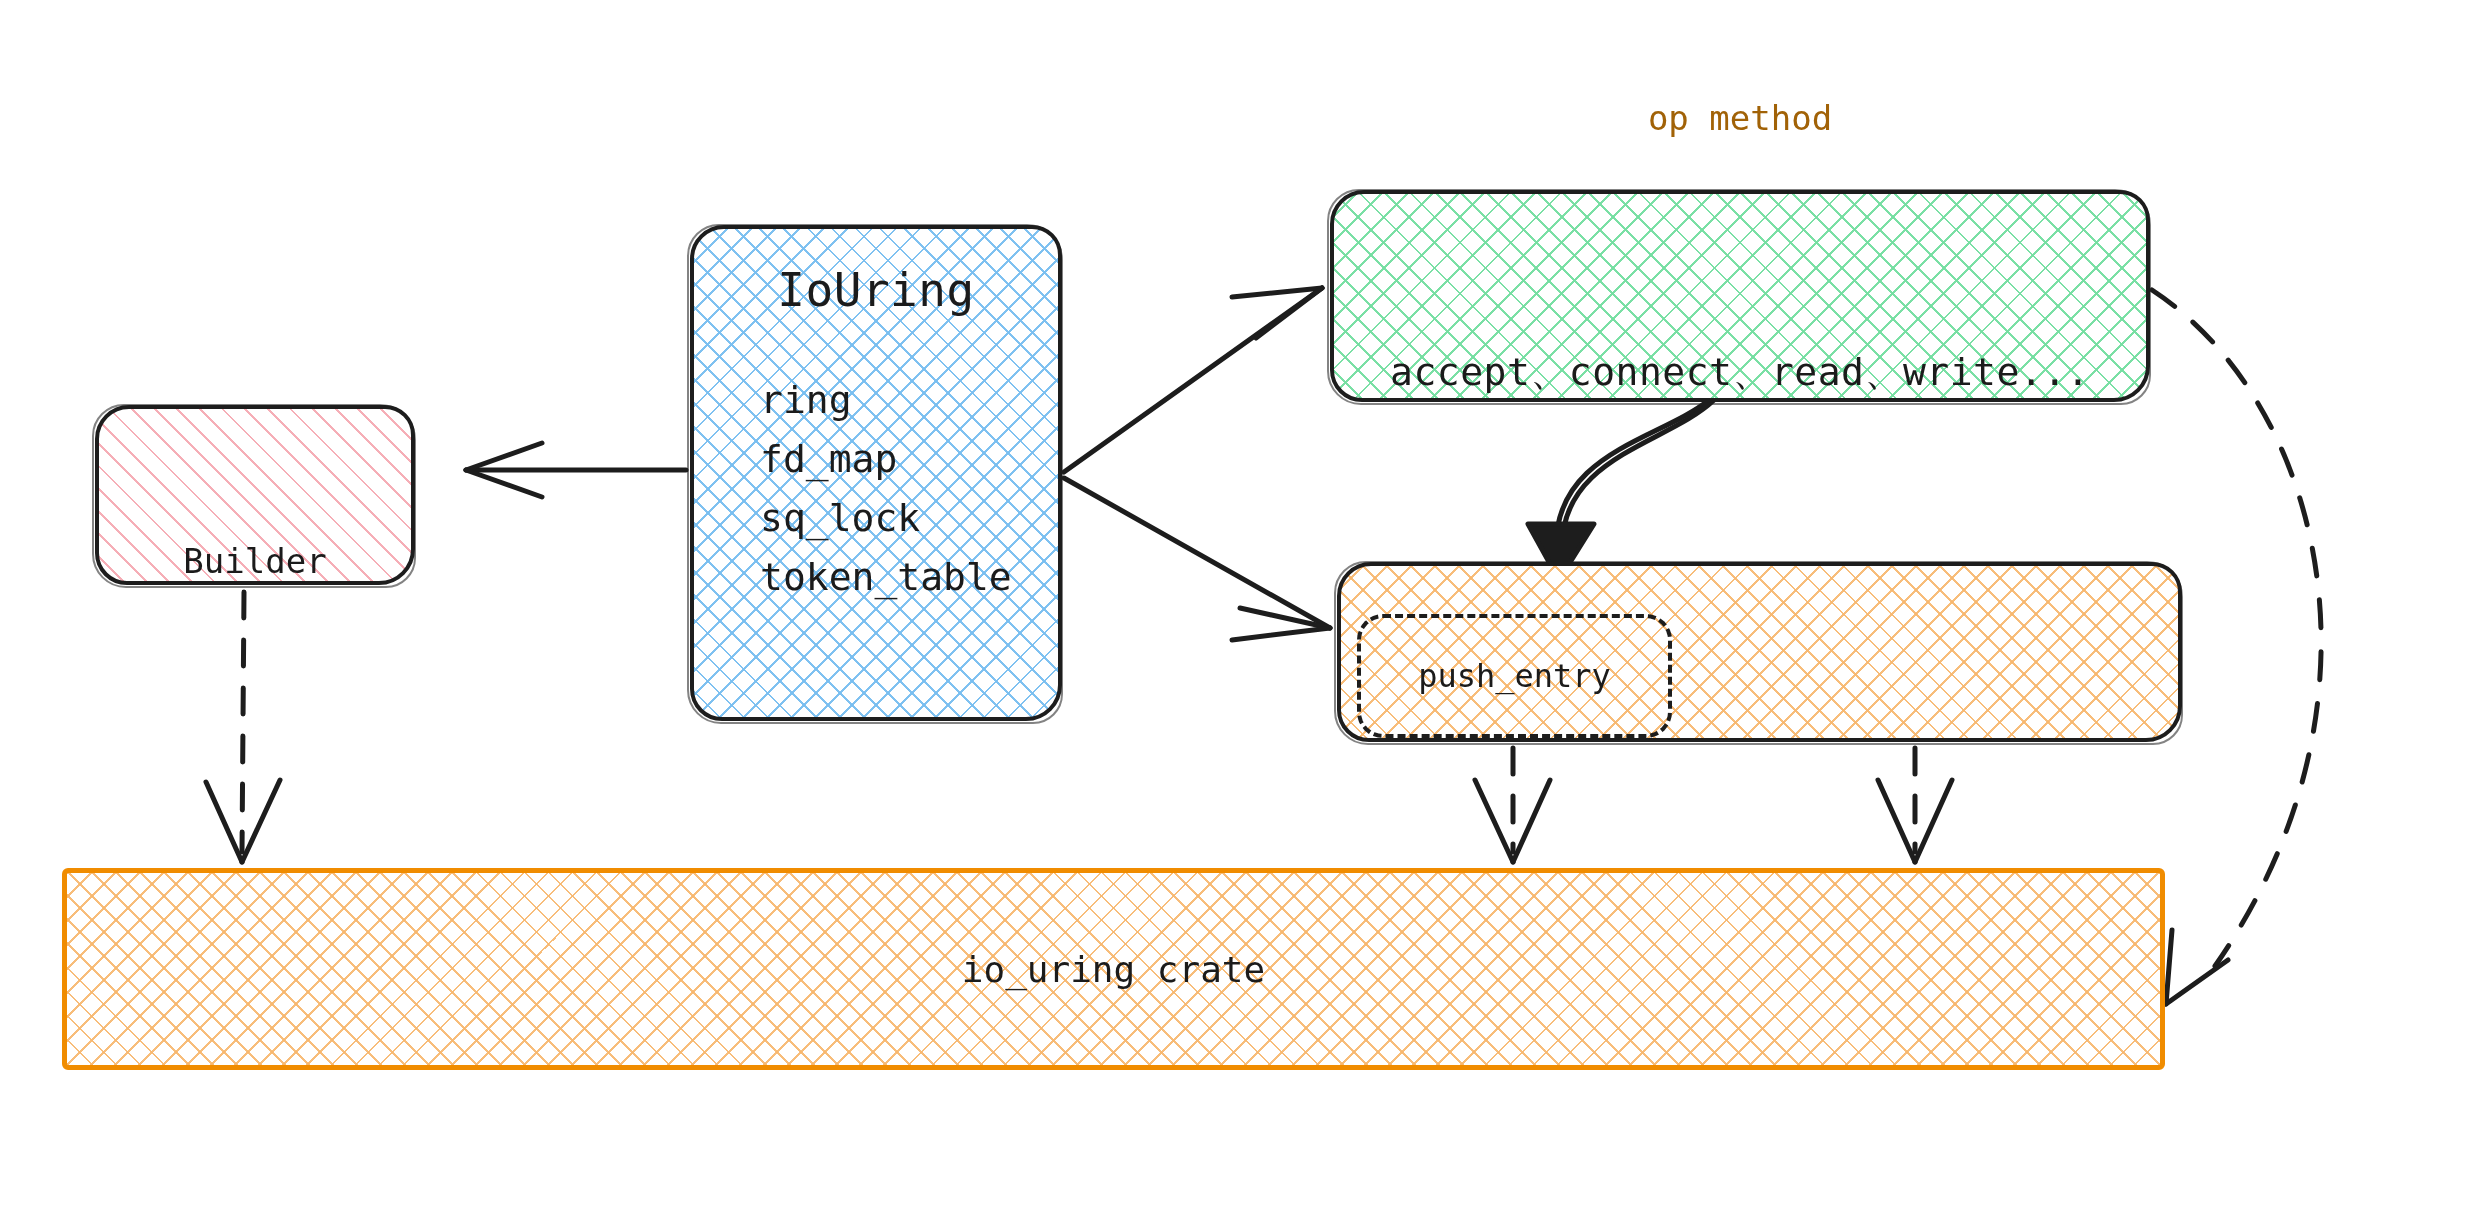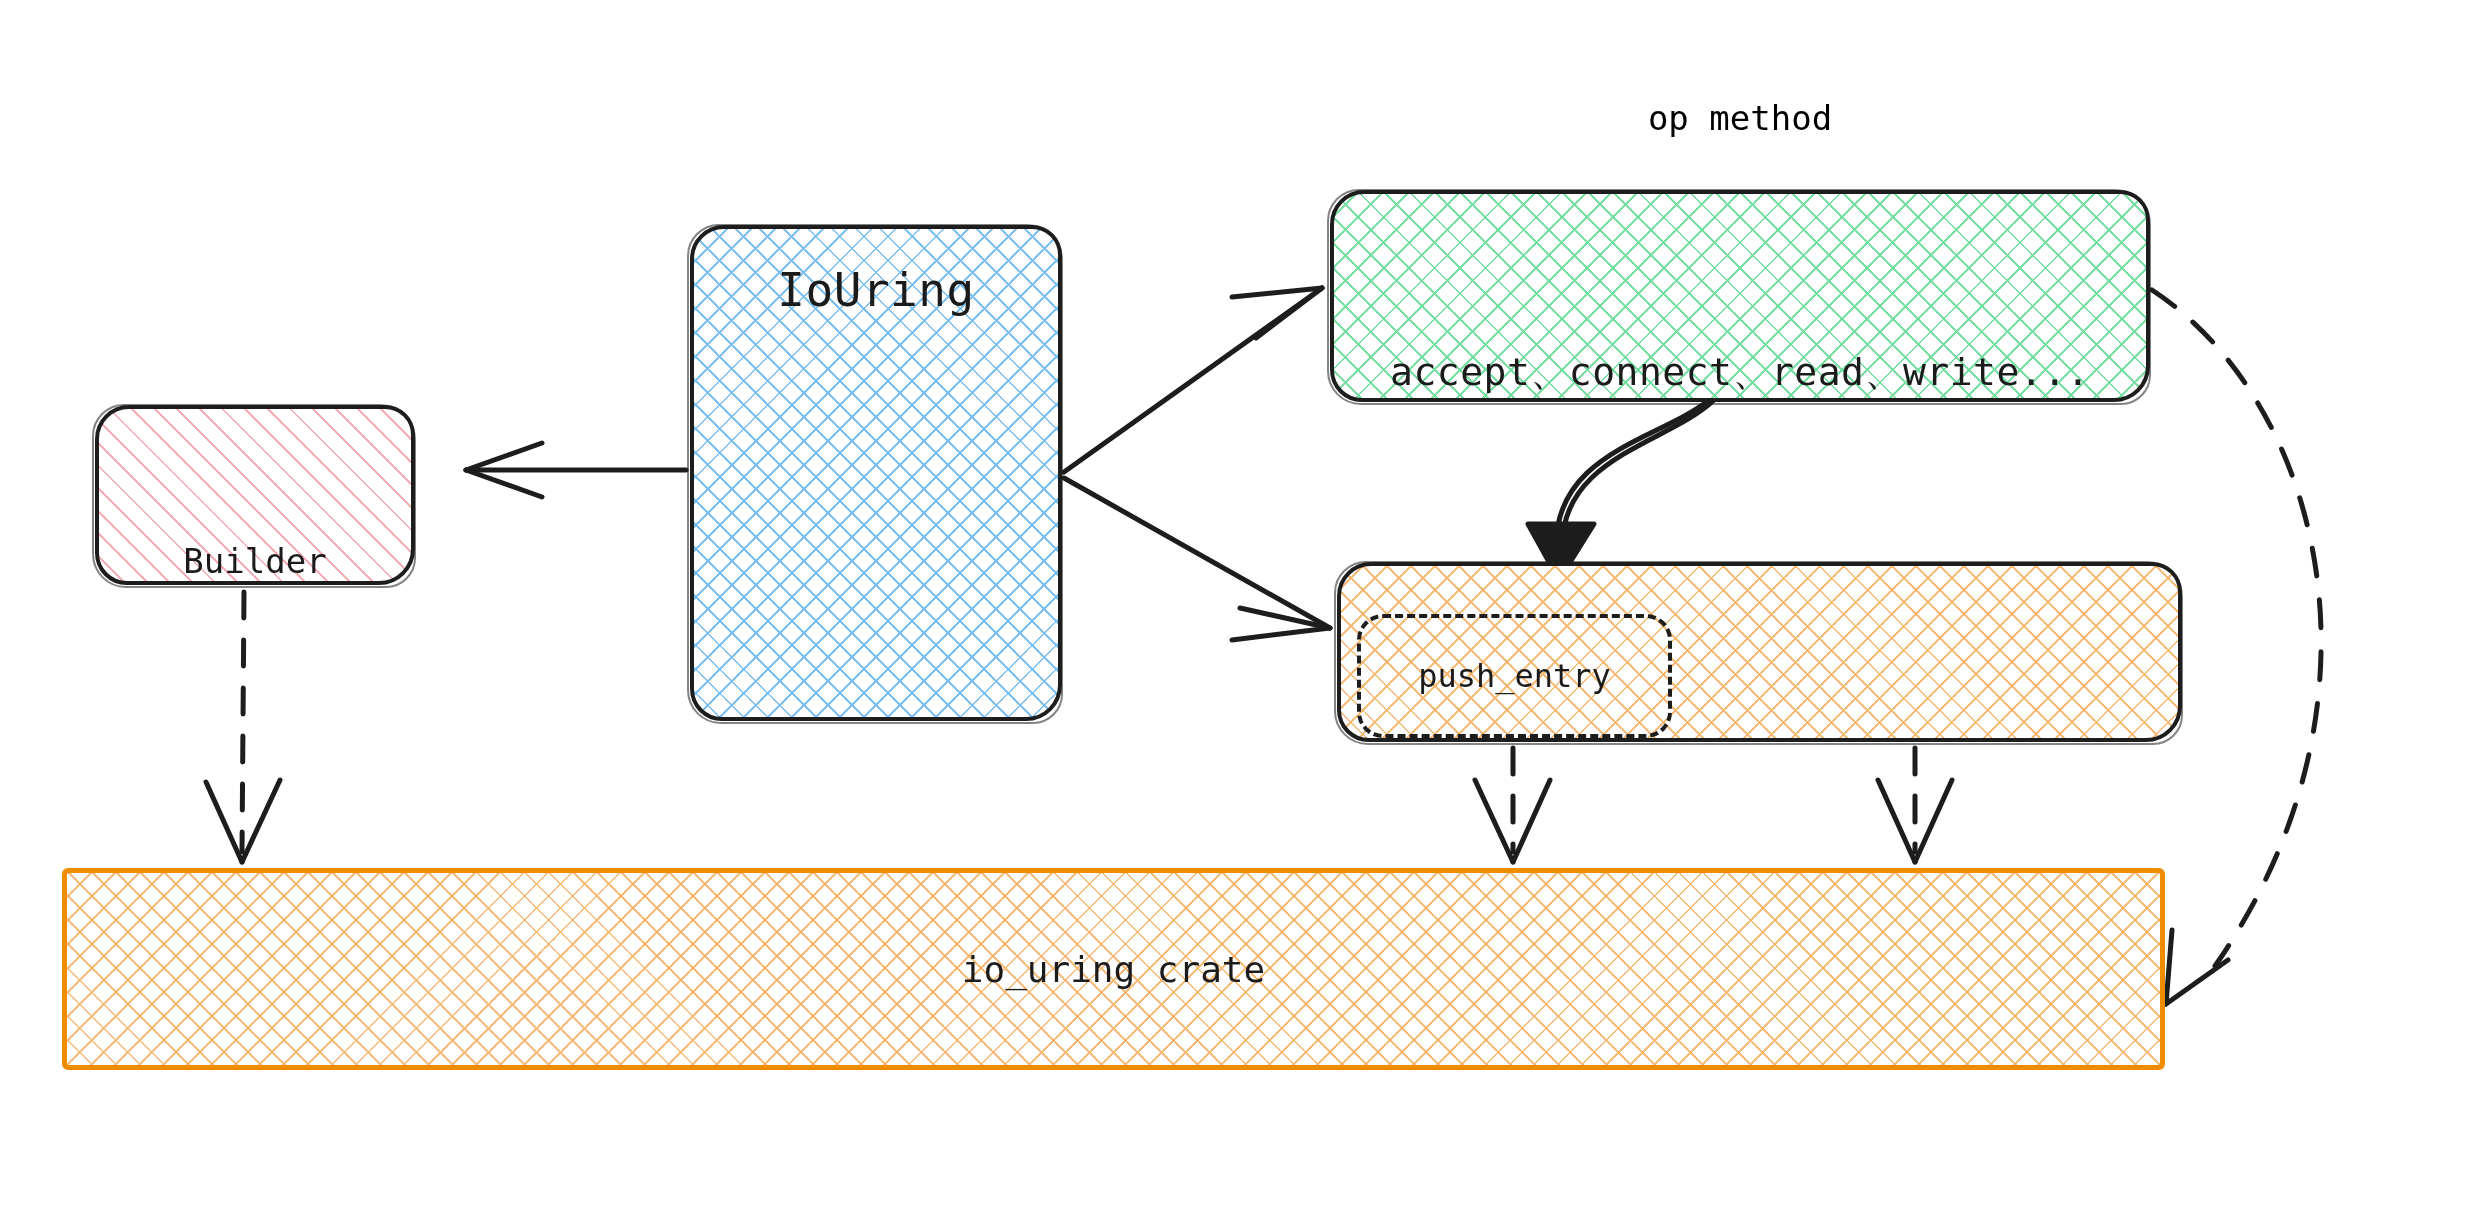--- a/index.html
+++ b/index.html
@@ -111,21 +111,21 @@
     font-size: 38px;
     letter-spacing: .5px;
   }
 
   #label-opmethod {
     position: absolute;
     left: 1330px; top: 98px;
     width: 820px;
     text-align: center;
     font-size: 34px;
-    color: #000000;
+    color: #a16207;
   }
 
   #node-internals {
     left: 1337px; top: 562px;
     width: 845px; height: 180px;
     justify-content: flex-start;
     padding: 0 16px;
     gap: 24px;
   }
   .subnode {
@@ -220,20 +220,26 @@
   </svg>
 
   <div id="label-opmethod">op method</div>
 
   <div class="node sketch hatch-pink" id="node-builder">
     <span>Builder</span>
   </div>
 
   <div class="node sketch hatch-blue" id="node-iouring">
     <div class="title">IoUring</div>
+    <div class="fields">
+      <div>ring</div>
+      <div>fd_map</div>
+      <div>sq_lock</div>
+      <div>token_table</div>
+    </div>
   </div>
 
   <div class="node sketch hatch-green" id="node-opmethod">
     <span>accept、connect、read、write...</span>
   </div>
 
   <div class="node sketch hatch-orange" id="node-internals">
     <div class="subnode" id="sub-push">
       <span>push_entry</span>
     </div>

